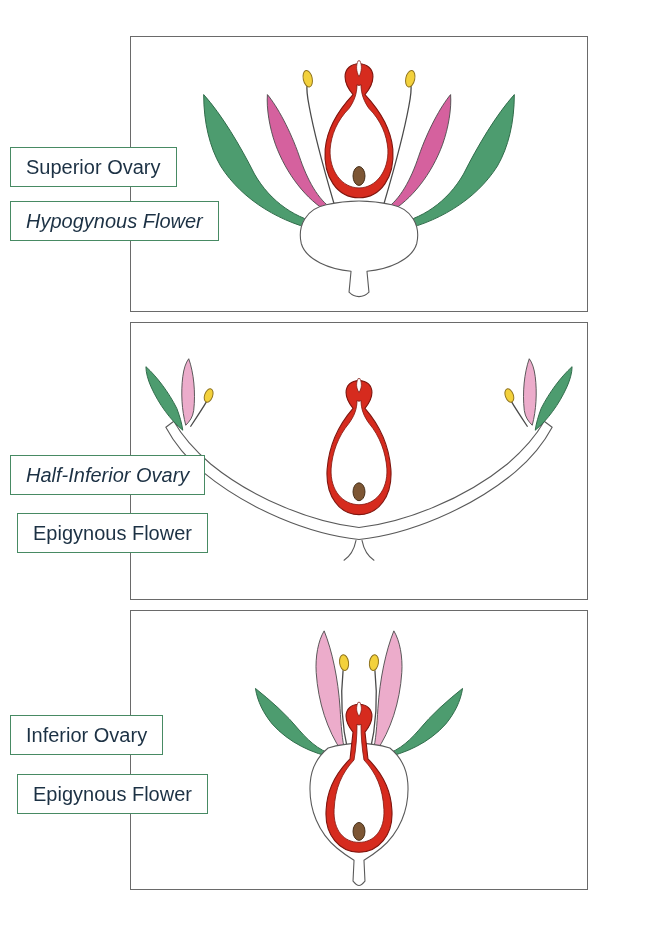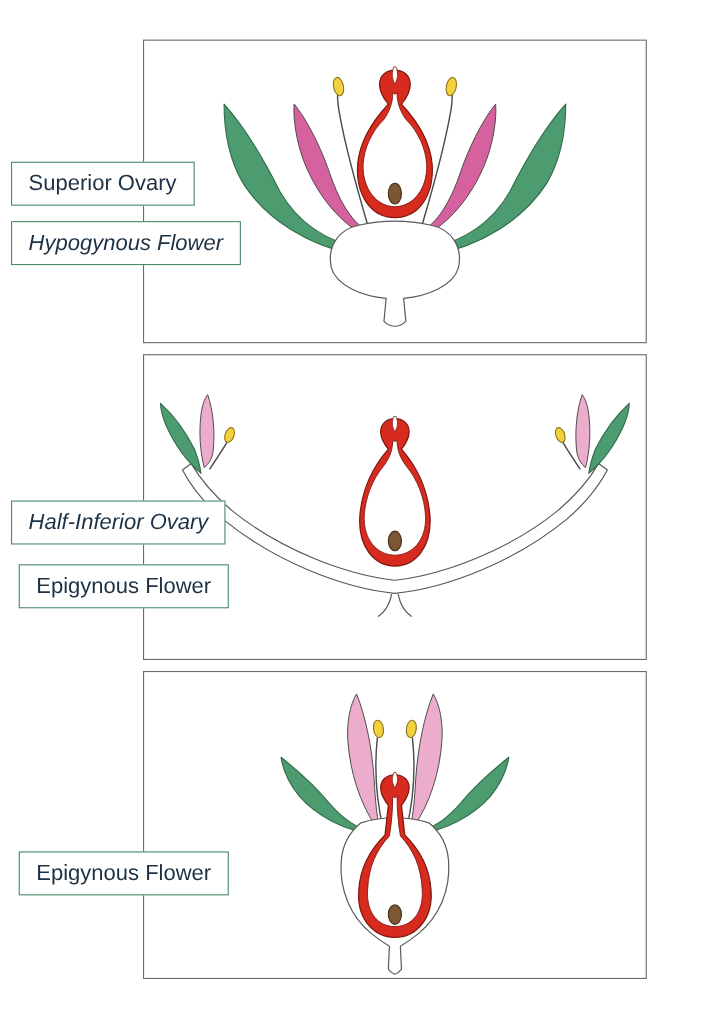--- a/index.html
+++ b/index.html
@@ -84,15 +84,16 @@
       <ellipse class="ovule" cx="229" cy="222" rx="6" ry="9"></ellipse>
     </svg>
   </div>
 
   <div class="label-box" style="left:10px;top:147px;">Superior Ovary</div>
   <div class="label-box" style="left:10px;top:201px;font-style:italic;">Hypogynous Flower</div>
 
   <div class="label-box" style="left:10px;top:455px;font-style:italic;">Half-Inferior Ovary</div>
   <div class="label-box" style="left:17px;top:513px;">Epigynous Flower</div>
 
+  <div class="label-box" style="left:10px;top:715px;">Inferior Ovary</div>
   <div class="label-box" style="left:17px;top:774px;text-align:right;">Epigynous Flower</div>
 
 </div>
 
 </body></html>

